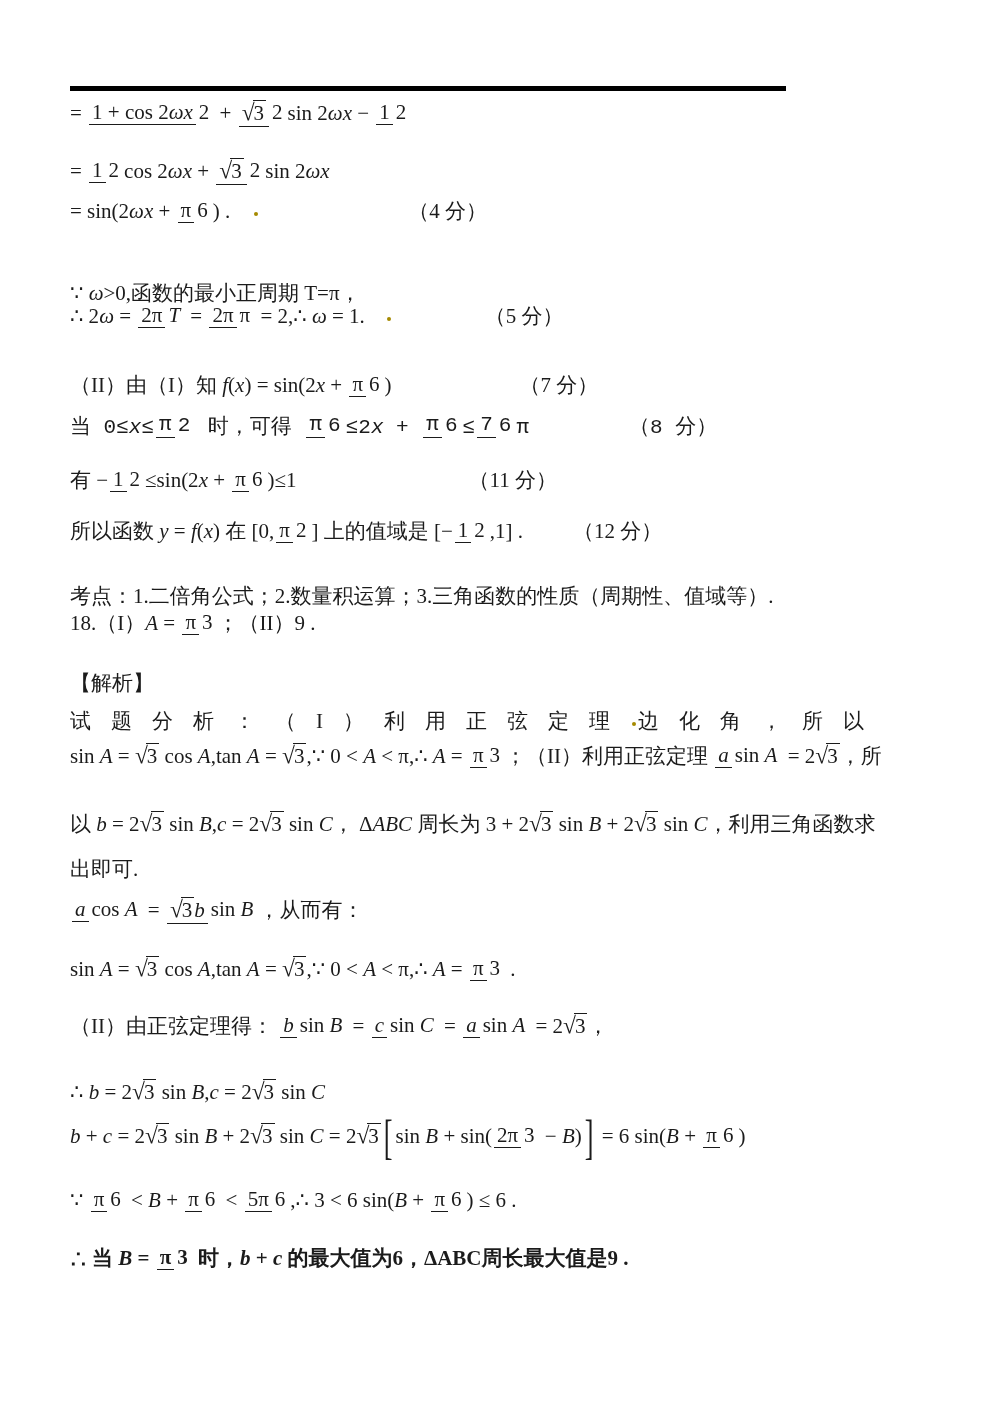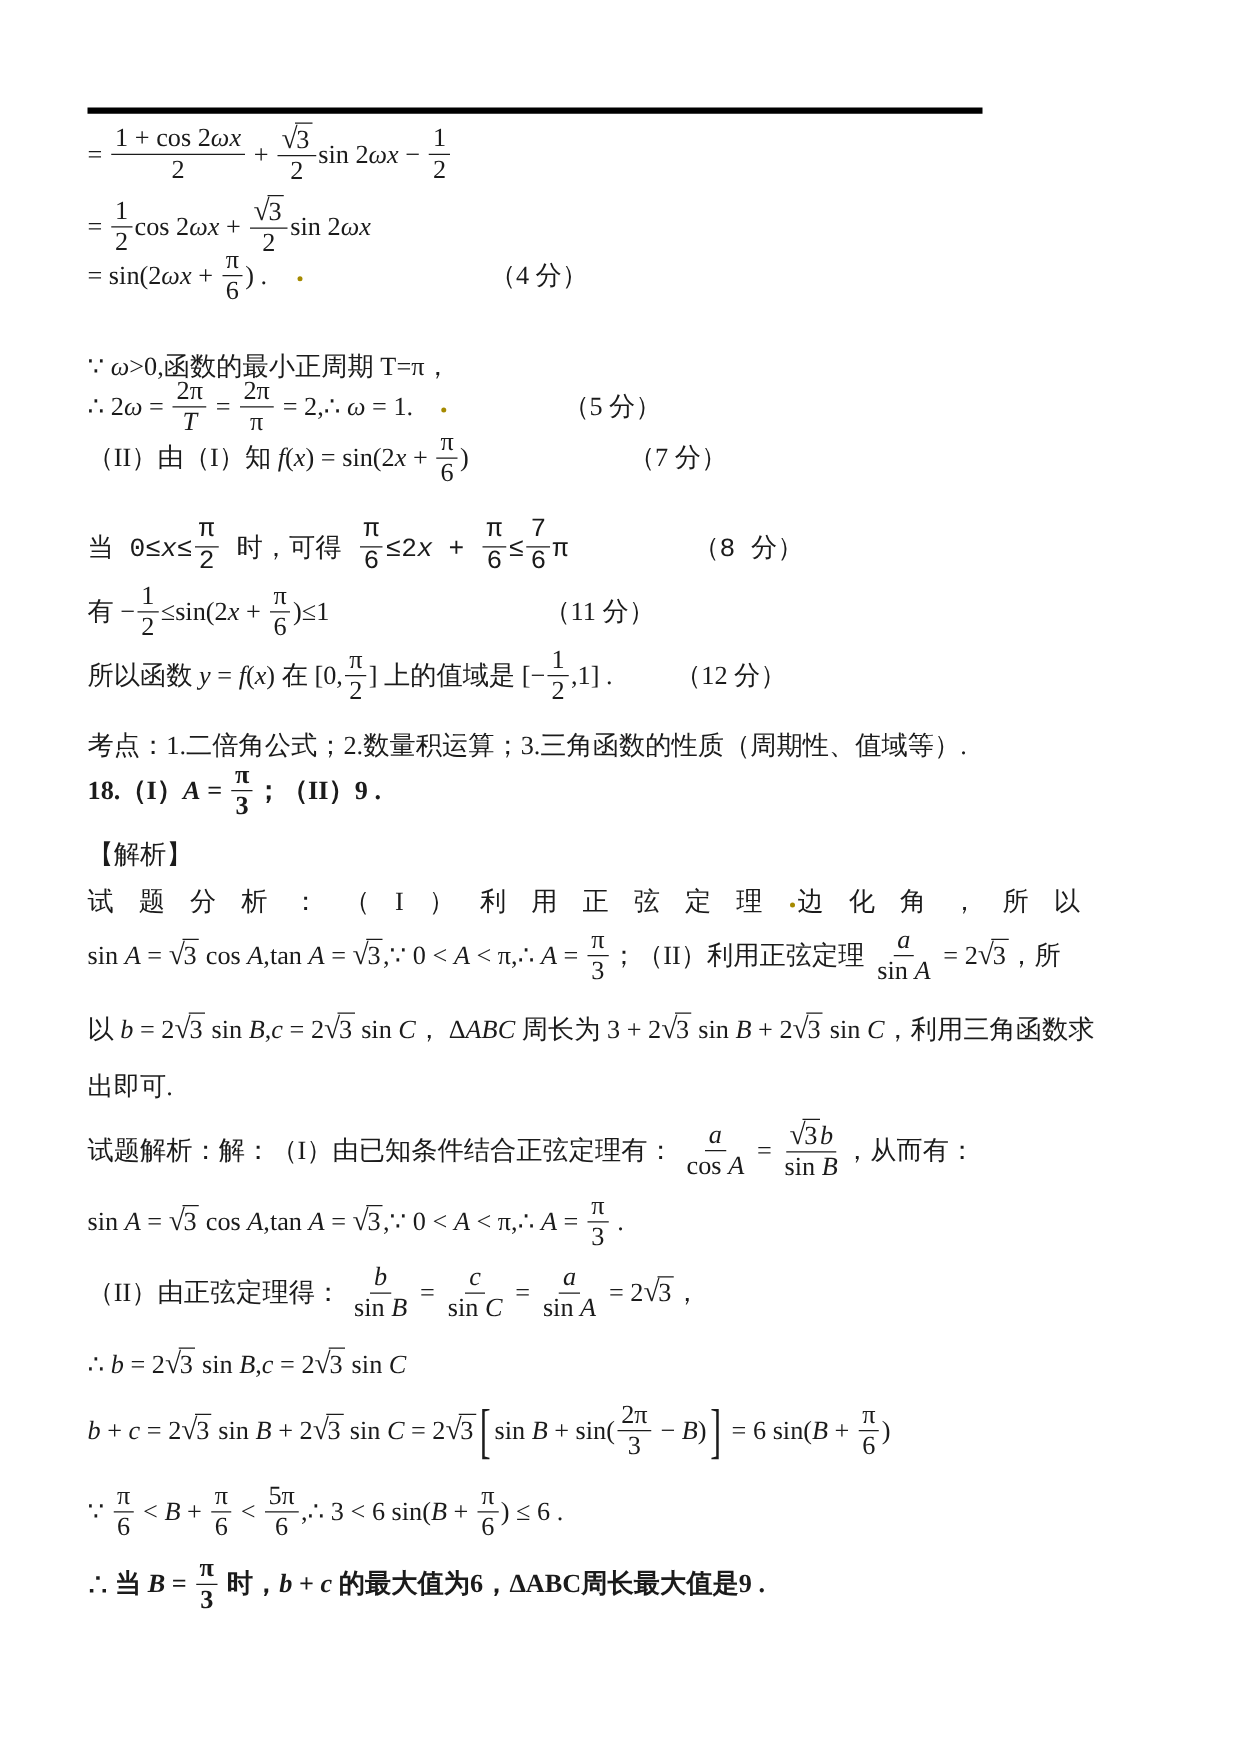--- a/index.html
+++ b/index.html
@@ -23,21 +23,21 @@
     left:70px;
     font-size:21px;
     line-height:26px;
     white-space:nowrap;
     color:#1b1b1b;
   }
   .tx{font-style:normal;}
   .it{font-style:italic;}
   .frac{
     display:inline-flex;
-    flex-direction:column;
+    flex-direction:row;
     align-items:center;
     vertical-align:middle;
     margin:0 2px;
     line-height:1.12;
     transform:translateY(-2px);
   }
   .frac .num{border-bottom:1.5px solid #1b1b1b;padding:0 3px;}
   .frac .den{padding:0 3px;}
   .sqrt{white-space:nowrap;display:inline-block;}
   .sqrt .rad{font-size:1.12em;}
@@ -87,21 +87,21 @@
           <span class="den"><span class="tx">6</span></span>
         </span><span class="tx">) .</span><span class="sp" style="width: 22px;"></span><span class="dot"></span><span class="sp" style="width: 148px;"></span><span class="tx">（4 分）</span></div>
       <div class="line" style="top: 280px;"><span class="tx">∵ </span><span class="it">ω</span><span class="tx">&gt;0,函数的最小正周期 T=π，</span></div>
       <div class="line" style="top: 303px;"><span class="tx">∴ 2</span><span class="it">ω</span><span class="tx"> = </span><span class="frac">
           <span class="num"><span class="tx">2π</span></span>
           <span class="den"><span class="it">T</span></span>
         </span><span class="tx"> = </span><span class="frac">
           <span class="num"><span class="tx">2π</span></span>
           <span class="den"><span class="tx">π</span></span>
         </span><span class="tx"> = 2,∴ </span><span class="it">ω</span><span class="tx"> = 1.</span><span class="sp" style="width: 20px;"></span><span class="dot"></span><span class="sp" style="width: 92px;"></span><span class="tx">（5 分）</span></div>
-      <div class="line" style="top: 344px;"><span class="tx">（II）由（I）知 </span><span class="it">f</span><span class="tx">(</span><span class="it">x</span><span class="tx">) = sin(2</span><span class="it">x</span><span class="tx"> + </span><span class="frac">
+      <div class="line" style="top: 372px;"><span class="tx">（II）由（I）知 </span><span class="it">f</span><span class="tx">(</span><span class="it">x</span><span class="tx">) = sin(2</span><span class="it">x</span><span class="tx"> + </span><span class="frac">
           <span class="num"><span class="tx">π</span></span>
           <span class="den"><span class="tx">6</span></span>
         </span><span class="tx">)</span><span class="sp" style="width: 128px;"></span><span class="tx">（7 分）</span></div>
       <div class="line" style="top: 415px; font-family: Liberation Mono, monospace;"><span class="tx">当 0≤</span><span class="it">x</span><span class="tx">≤</span><span class="frac">
           <span class="num"><span class="tx">π</span></span>
           <span class="den"><span class="tx">2</span></span>
         </span><span class="tx"> 时，可得 </span><span class="frac">
           <span class="num"><span class="tx">π</span></span>
           <span class="den"><span class="tx">6</span></span>
         </span><span class="tx">≤2</span><span class="it">x</span><span class="tx"> + </span><span class="frac">
@@ -119,36 +119,36 @@
           <span class="den"><span class="tx">6</span></span>
         </span><span class="tx">)≤1</span><span class="sp" style="width: 172px;"></span><span class="tx">（11 分）</span></div>
       <div class="line" style="top: 518px;"><span class="tx">所以函数 </span><span class="it">y</span><span class="tx"> = </span><span class="it">f</span><span class="tx">(</span><span class="it">x</span><span class="tx">) 在 [0,</span><span class="frac">
           <span class="num"><span class="tx">π</span></span>
           <span class="den"><span class="tx">2</span></span>
         </span><span class="tx">] 上的值域是 [−</span><span class="frac">
           <span class="num"><span class="tx">1</span></span>
           <span class="den"><span class="tx">2</span></span>
         </span><span class="tx">,1] .</span><span class="sp" style="width: 50px;"></span><span class="tx">（12 分）</span></div>
       <div class="line" style="top: 583px;"><span class="tx">考点：1.二倍角公式；2.数量积运算；3.三角函数的性质（周期性、值域等）.</span></div>
-      <div class="line" style="top: 610px; font-weight: bold;"><span class="tx">18.（I）</span><span class="it">A</span><span class="tx"> = </span><span class="frac">
+      <div class="line" style="top: 610px;"><span class="tx">18.（I）</span><span class="it">A</span><span class="tx"> = </span><span class="frac">
           <span class="num"><span class="tx">π</span></span>
           <span class="den"><span class="tx">3</span></span>
         </span><span class="tx">；（II）9 .</span></div>
       <div class="line" style="top: 670px; text-align: right;"><span class="tx">【解析】</span></div>
       <div class="line" style="top: 708px; letter-spacing: 20px;"><span class="tx">试题分析：（I）利用正弦定理</span><span class="dot"></span><span class="tx">边化角，所以</span></div>
       <div class="line" style="top: 742px;"><span class="tx">sin </span><span class="it">A</span><span class="tx"> = </span><span class="sqrt"><span class="rad">√</span><span class="arg"><span class="tx">3</span></span></span><span class="tx"> cos </span><span class="it">A</span><span class="tx">,tan </span><span class="it">A</span><span class="tx"> = </span><span class="sqrt"><span class="rad">√</span><span class="arg"><span class="tx">3</span></span></span><span class="tx">,∵ 0 &lt; </span><span class="it">A</span><span class="tx"> &lt; π,∴ </span><span class="it">A</span><span class="tx"> = </span><span class="frac">
           <span class="num"><span class="tx">π</span></span>
           <span class="den"><span class="tx">3</span></span>
         </span><span class="tx">；（II）利用正弦定理 </span><span class="frac">
           <span class="num"><span class="it">a</span></span>
           <span class="den"><span class="tx">sin </span><span class="it">A</span></span>
         </span><span class="tx"> = 2</span><span class="sqrt"><span class="rad">√</span><span class="arg"><span class="tx">3</span></span></span><span class="tx">，所</span></div>
       <div class="line" style="top: 810px;"><span class="tx">以 </span><span class="it">b</span><span class="tx"> = 2</span><span class="sqrt"><span class="rad">√</span><span class="arg"><span class="tx">3</span></span></span><span class="tx"> sin </span><span class="it">B</span><span class="tx">,</span><span class="it">c</span><span class="tx"> = 2</span><span class="sqrt"><span class="rad">√</span><span class="arg"><span class="tx">3</span></span></span><span class="tx"> sin </span><span class="it">C</span><span class="tx">， Δ</span><span class="it">ABC</span><span class="tx"> 周长为 3 + 2</span><span class="sqrt"><span class="rad">√</span><span class="arg"><span class="tx">3</span></span></span><span class="tx"> sin </span><span class="it">B</span><span class="tx"> + 2</span><span class="sqrt"><span class="rad">√</span><span class="arg"><span class="tx">3</span></span></span><span class="tx"> sin </span><span class="it">C</span><span class="tx">，利用三角函数求</span></div>
       <div class="line" style="top: 856px; text-align: center;"><span class="tx">出即可.</span></div>
-      <div class="line" style="top: 897px;"><span class="tx">试题解析：解：（I）由已知条件结合正弦定理有： </span><span class="frac">
+      <div class="line" style="top: 897px;"><span class="frac">
           <span class="num"><span class="it">a</span></span>
           <span class="den"><span class="tx">cos </span><span class="it">A</span></span>
         </span><span class="tx"> = </span><span class="frac">
           <span class="num"><span class="sqrt"><span class="rad">√</span><span class="arg"><span class="tx">3</span></span></span><span class="it">b</span></span>
           <span class="den"><span class="tx">sin </span><span class="it">B</span></span>
         </span><span class="tx">，从而有：</span></div>
       <div class="line" style="top: 955px;"><span class="tx">sin </span><span class="it">A</span><span class="tx"> = </span><span class="sqrt"><span class="rad">√</span><span class="arg"><span class="tx">3</span></span></span><span class="tx"> cos </span><span class="it">A</span><span class="tx">,tan </span><span class="it">A</span><span class="tx"> = </span><span class="sqrt"><span class="rad">√</span><span class="arg"><span class="tx">3</span></span></span><span class="tx">,∵ 0 &lt; </span><span class="it">A</span><span class="tx"> &lt; π,∴ </span><span class="it">A</span><span class="tx"> = </span><span class="frac">
           <span class="num"><span class="tx">π</span></span>
           <span class="den"><span class="tx">3</span></span>
         </span><span class="tx"> .</span></div>

